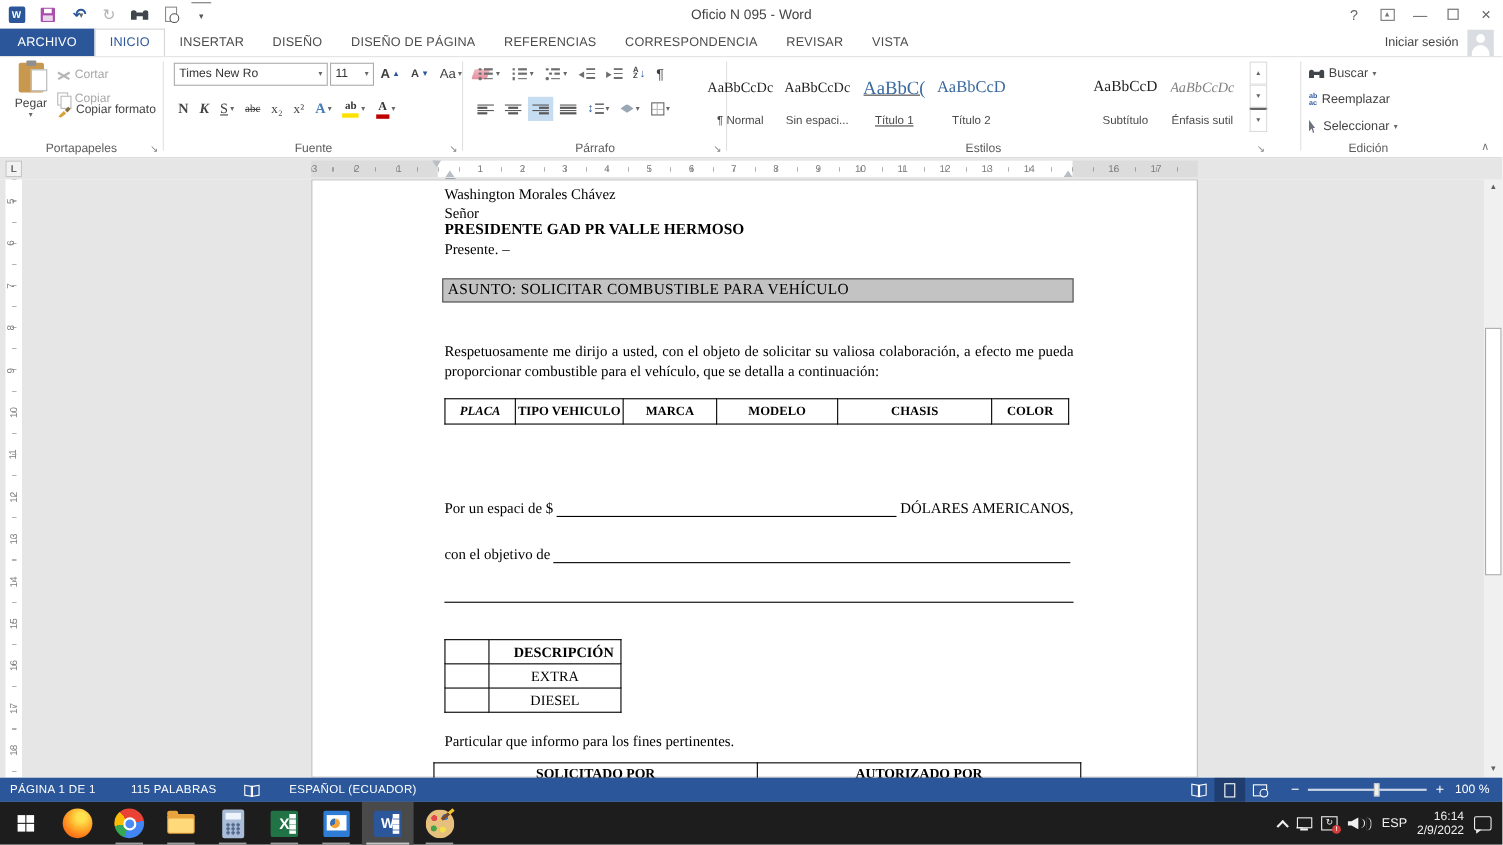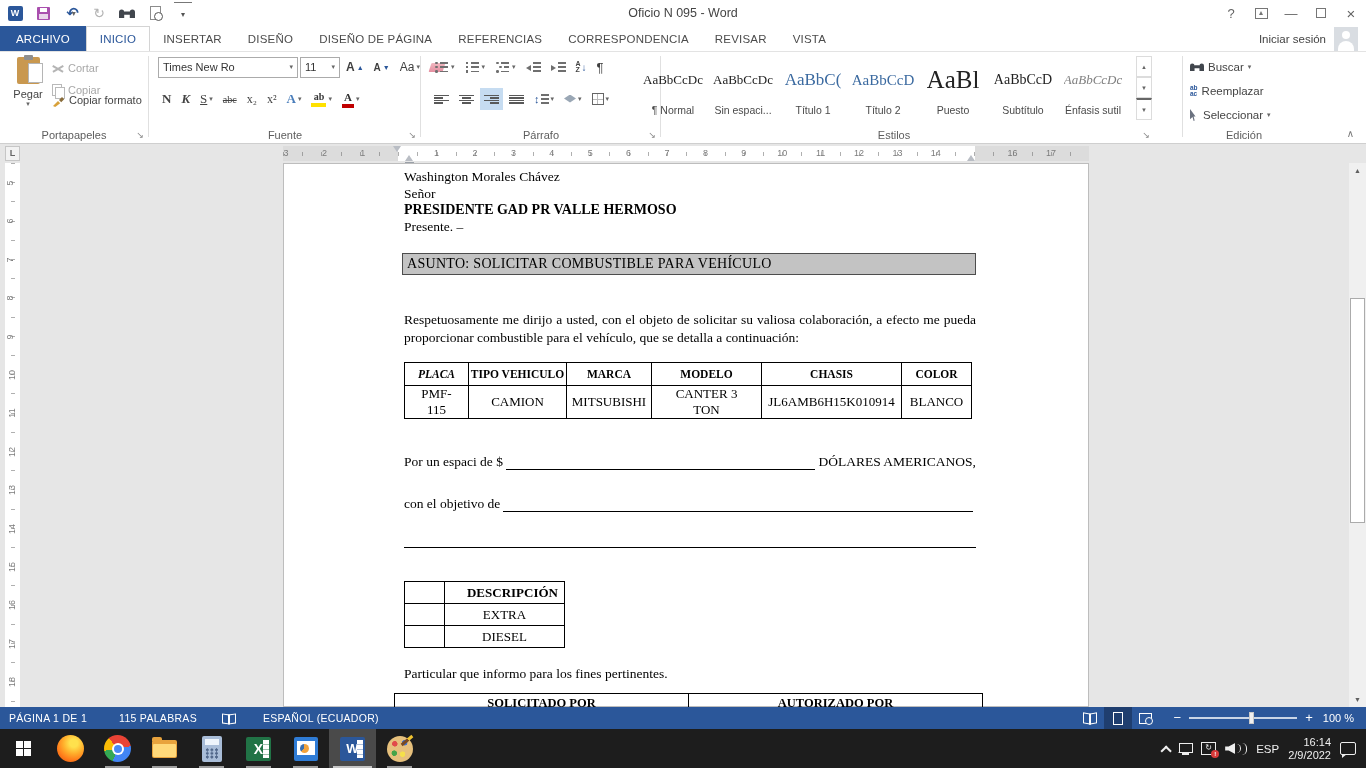--- a/index.html
+++ b/index.html
@@ -494,31 +494,27 @@
 
     <div class="grp" style="left:634px;width:520px;">
       <div class="stylecard st-normal" style="left:4px;">
         <span class="prev" style="font-size:13px;">AaBbCcDc</span>
         <span class="slabel">¶ Normal</span>
       </div>
       <div class="stylecard st-nospace" style="left:74px;">
         <span class="prev" style="font-size:13px;">AaBbCcDc</span>
         <span class="slabel">Sin espaci...</span>
       </div>
-      <div class="stylecard st-h1" style="left:144px;">
+      <div class="stylecard st-h1" style="left:144px;text-decoration:underline;">
         <span class="prev" style="font-size:17px;">AaBbC(</span>
         <span class="slabel">Título 1</span>
       </div>
       <div class="stylecard st-h2" style="left:214px;">
         <span class="prev" style="font-size:15px;">AaBbCcD</span>
         <span class="slabel">Título 2</span>
-      </div>
-      <div class="stylecard st-puesto" style="left:284px;">
-        <span class="prev" style="font-size:25px;">AaBl</span>
-        <span class="slabel">Puesto</span>
       </div>
       <div class="stylecard st-sub" style="left:354px;">
         <span class="prev" style="font-size:14px;">AaBbCcD</span>
         <span class="slabel">Subtítulo</span>
       </div>
       <div class="stylecard st-emph" style="left:424px;">
         <span class="prev" style="font-size:13px;">AaBbCcDc</span>
         <span class="slabel">Énfasis sutil</span>
       </div>
       <div class="stscroll">
@@ -621,28 +617,20 @@
       <table class="vt">
         <tbody>
             <tr class="hrow">
           <td style="width:64px;font-style:italic;">PLACA</td>
           <td style="width:98px;">TIPO VEHICULO</td>
           <td style="width:85px;">MARCA</td>
           <td style="width:110px;">MODELO</td>
           <td style="width:140px;">CHASIS</td>
           <td style="width:70px;">COLOR</td>
         </tr>
-        <tr class="drow">
-          <td style="padding:0 10px;">PMF-115</td>
-          <td>CAMION</td>
-          <td>MITSUBISHI</td>
-          <td style="padding:0 14px;">CANTER 3 TON</td>
-          <td>JL6AMB6H15K010914</td>
-          <td>BLANCO</td>
-        </tr>
       </tbody>
         </table>
 
       <div class="valor">
         <span>Por un espaci de $</span>
         <span class="blank"></span>
         <span>DÓLARES AMERICANOS,</span>
       </div>
 
       <div class="objetivo">

